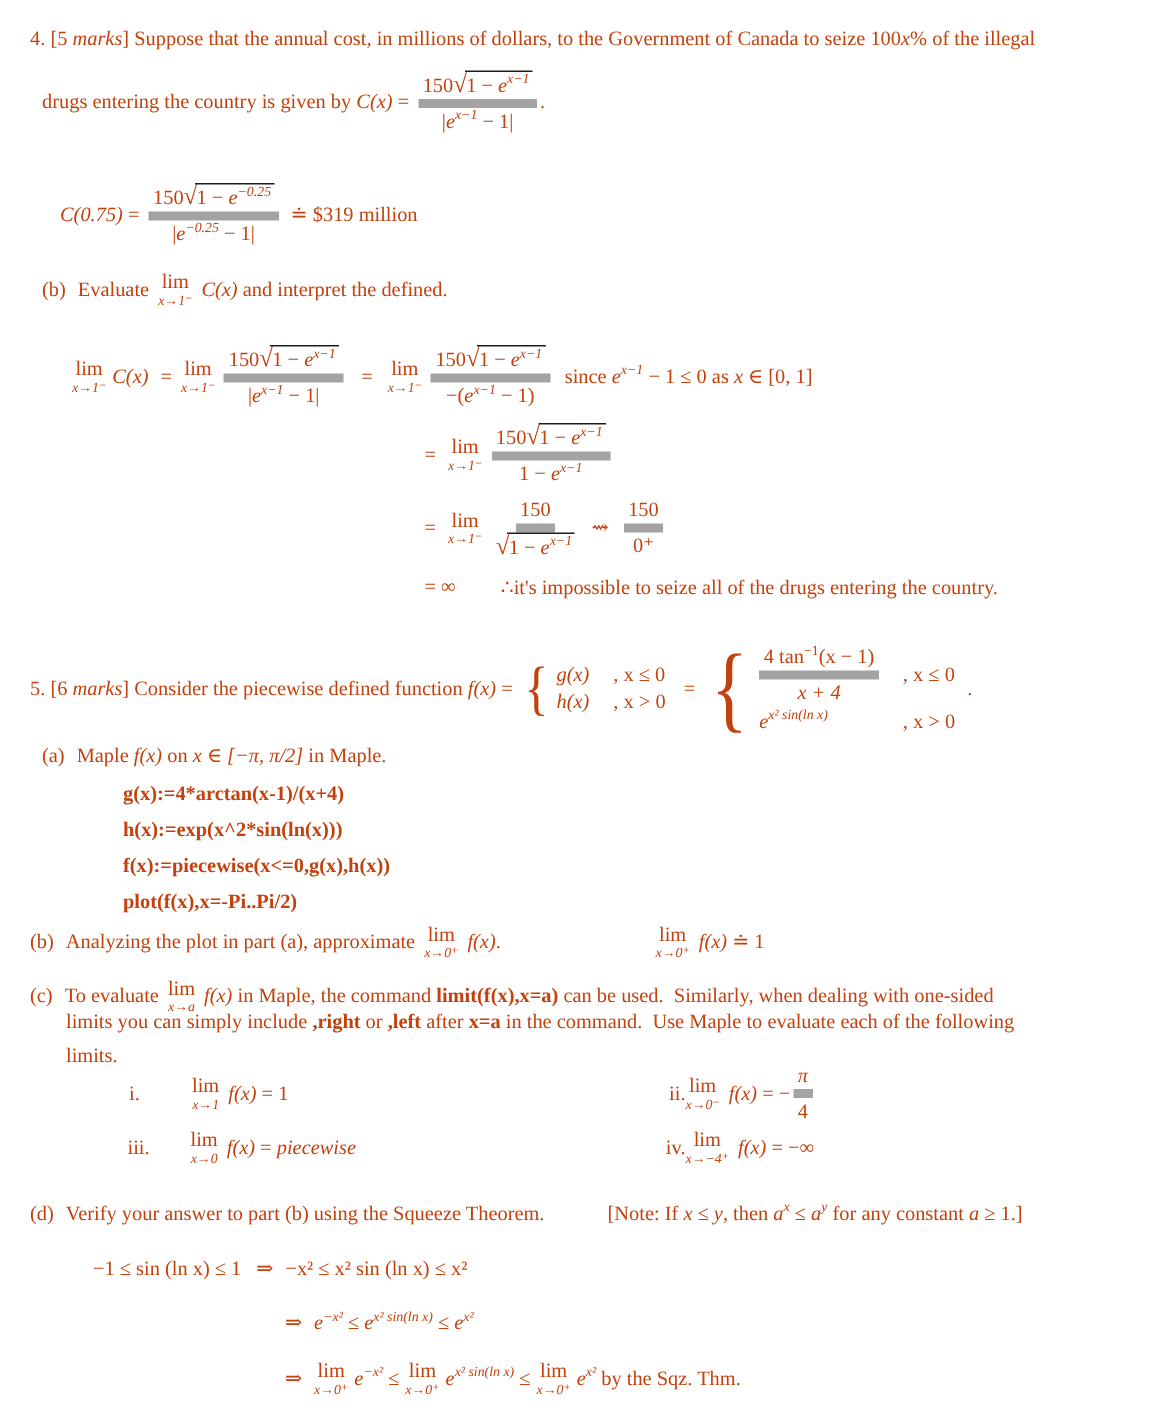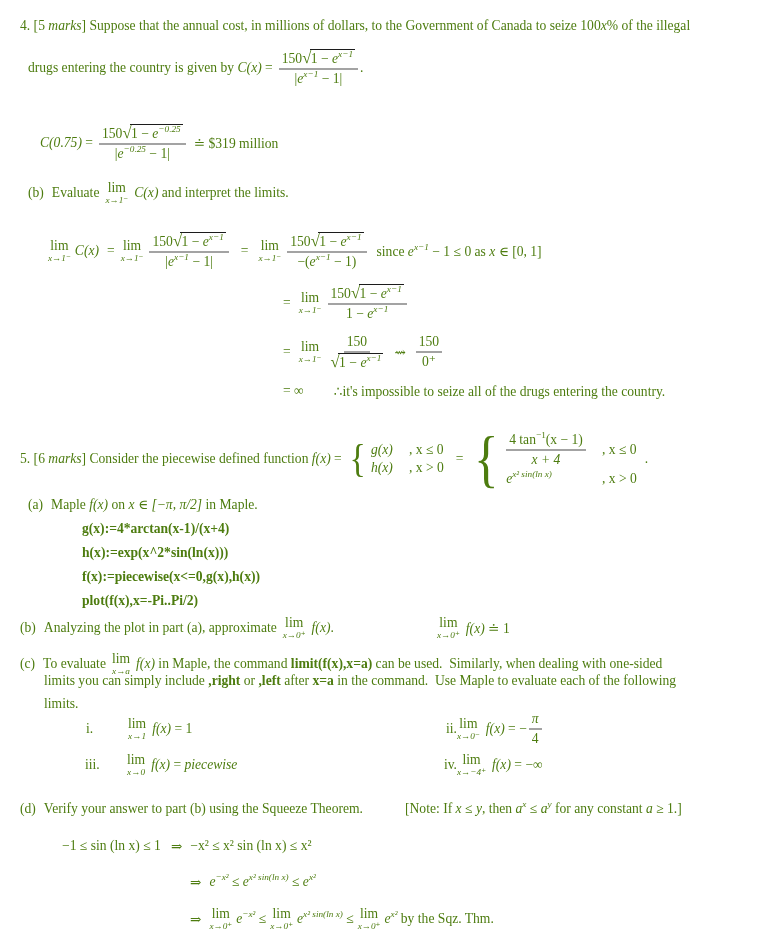--- a/index.html
+++ b/index.html
@@ -1,28 +1,28 @@
 <!DOCTYPE html>
 <html><head>
 <meta charset="utf-8">
 <style>
   html,body{margin:0;padding:0;background:#ffffff;}
   .page{position:relative;width:773px;height:946px;background:#ffffff;overflow:hidden;
-        font-family:"Liberation Serif","DejaVu Serif",serif;font-size:13.6px;color:#4d7c0f;}
+        font-family:"Liberation Serif","DejaVu Serif",serif;font-size:13.6px;color:#c2410c;}
   .trow{position:absolute;white-space:nowrap;}
   .frow{position:absolute;display:flex;align-items:center;white-space:nowrap;}
   .it{font-style:italic;}
   .bold{font-weight:bold;}
   sup{font-size:0.68em;line-height:0;vertical-align:super;}
   .lim{display:inline-flex;flex-direction:column;align-items:center;}
   .lim .lo{line-height:1.05;}
   .lim .ls{font-size:0.68em;line-height:1;font-style:italic;margin-top:1px;}
   .frac{display:inline-flex;flex-direction:column;align-items:center;text-align:center;line-height:1.3;vertical-align:middle;}
   .frac .num,.frac .den{padding:0 3px;}
-  .frac .num{border-bottom:2px solid #a3a3a3;}
+  .frac .num{border-bottom:6px solid #a3a3a3;}
   .sqrt{display:inline-flex;align-items:baseline;}
   .sqrt .rad{font-size:1.22em;line-height:0.85;}
   .sqrt .vinc{border-top:1px solid #1c1c1c;padding:0 2px 0 1px;margin-left:-1.5px;}
   .brace{font-family:"Liberation Serif",serif;line-height:1;font-style:normal;}
   .b1{font-size:40px;transform:scaleX(0.85);}
   .b2{font-size:64px;transform:scaleX(0.8);}
   .pw{display:inline-grid;grid-template-columns:auto auto;column-gap:16px;row-gap:2px;align-items:center;justify-items:start;}
   .code{font-weight:bold;}
   .ilab{display:inline-block;width:42px;}
   .ilab2{display:inline-block;width:35px;text-align:right;}
@@ -61,21 +61,21 @@
     <span class="g8">≐ $319 million</span>
   </div>
 
   <div class="frow" style="top:178px;left:28px;height:30px">
     <span>(b)</span>
     <span class="g8">Evaluate</span>
     <span class="lim g6">
         <span class="lo">lim</span>
         <span class="ls">x→1⁻</span>
       </span>
-    <span class="g6"><span class="it">C(x)</span><span> and interpret the limits.</span></span>
+    <span class="g6"><span class="it">C(x)</span><span> and interpret the defined.</span></span>
   </div>
 
   <div class="frow" style="top:228px;left:48px;height:46px">
     <span class="lim">
         <span class="lo">lim</span>
         <span class="ls">x→1⁻</span>
       </span>
     <span class="it g4">C(x)</span>
     <span class="g8">=</span>
     <span class="lim g6">

